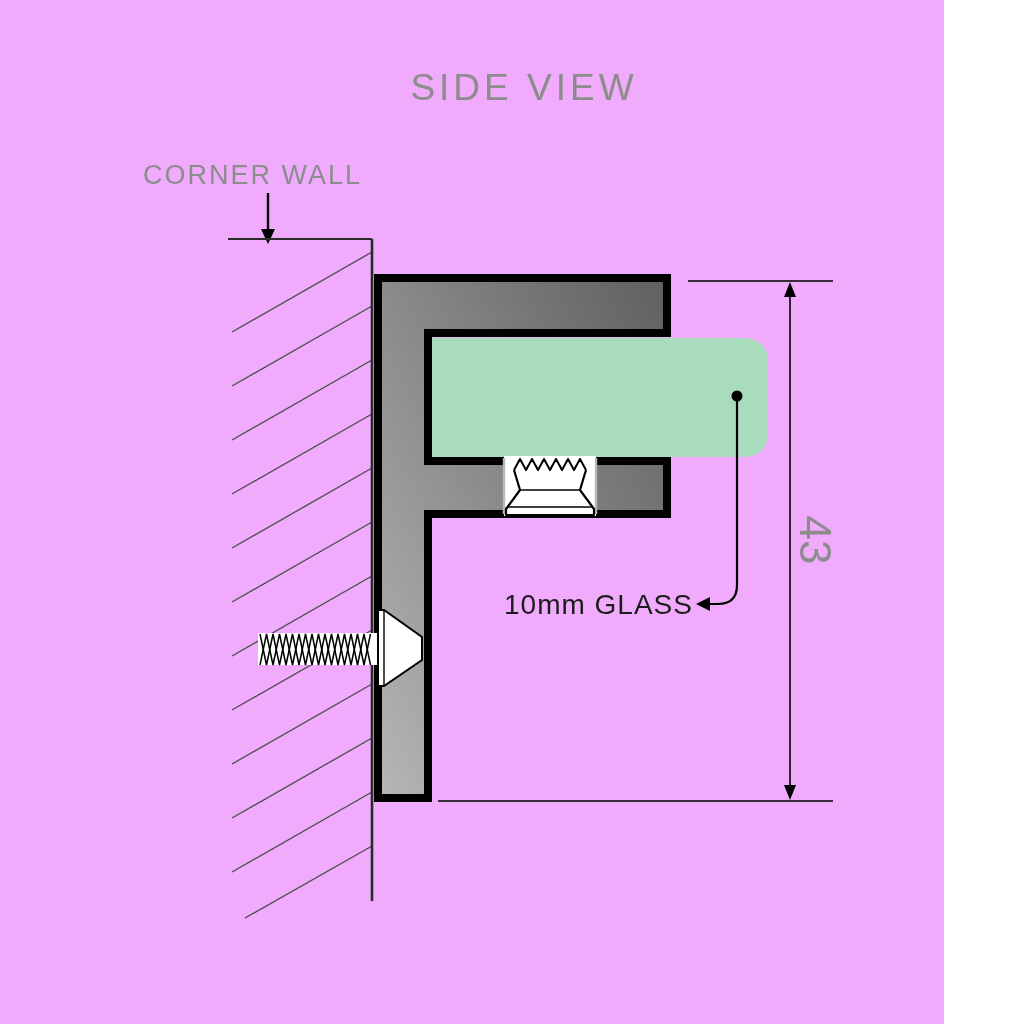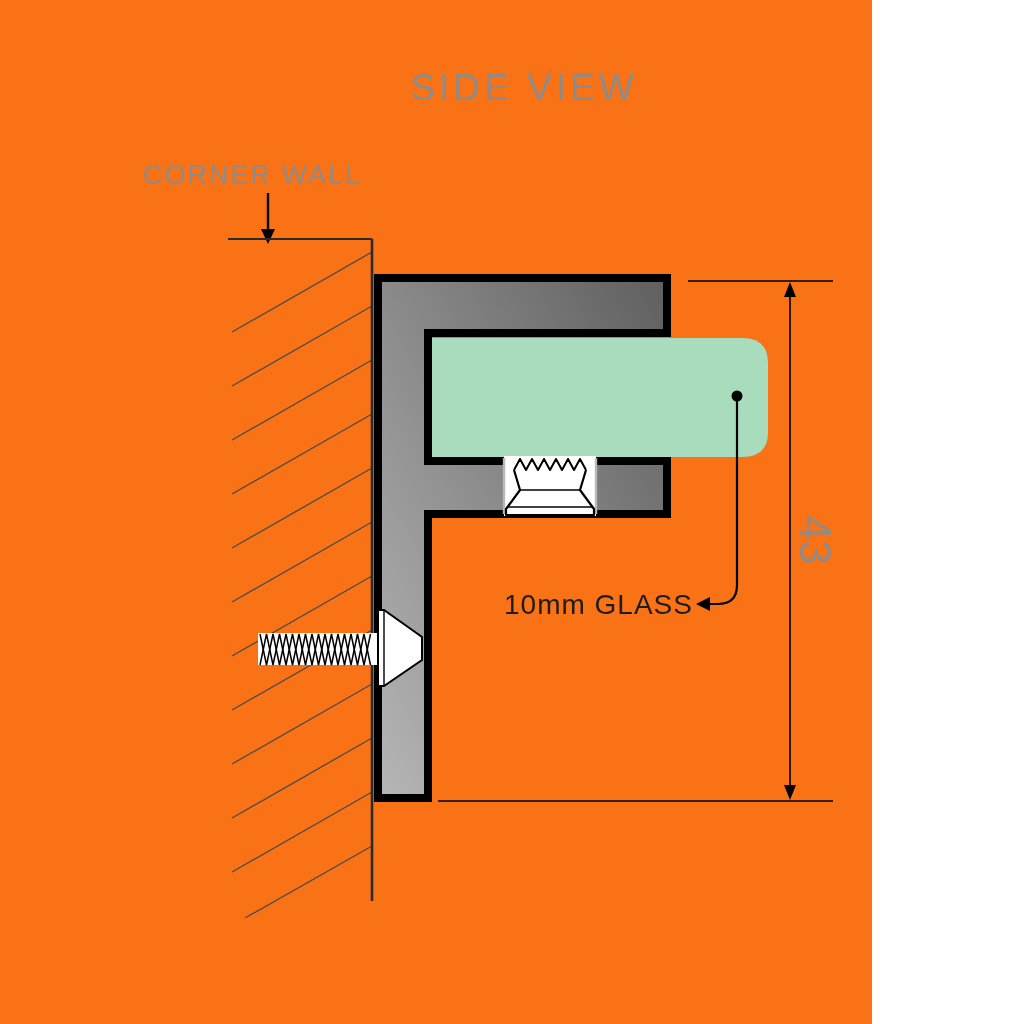--- a/index.html
+++ b/index.html
@@ -6,23 +6,23 @@
     margin: 0;
     padding: 0;
     background: #ffffff;
     width: 1024px;
     height: 1024px;
     overflow: hidden;
     font-family: "Liberation Sans", sans-serif;
   }
   .stage {
     position: relative;
-    width: 872px;
+    width: 944px;
     height: 1024px;
-    background: #f97316;
+    background: #f0abfc;
   }
   svg { display: block; }
   text { font-family: "Liberation Sans", sans-serif; }
   .title-text { letter-spacing: 4px; }
   .wall-text { letter-spacing: 2px; }
   .glass-text { letter-spacing: 1px; }
 </style>
 </head>
 <body>
 

